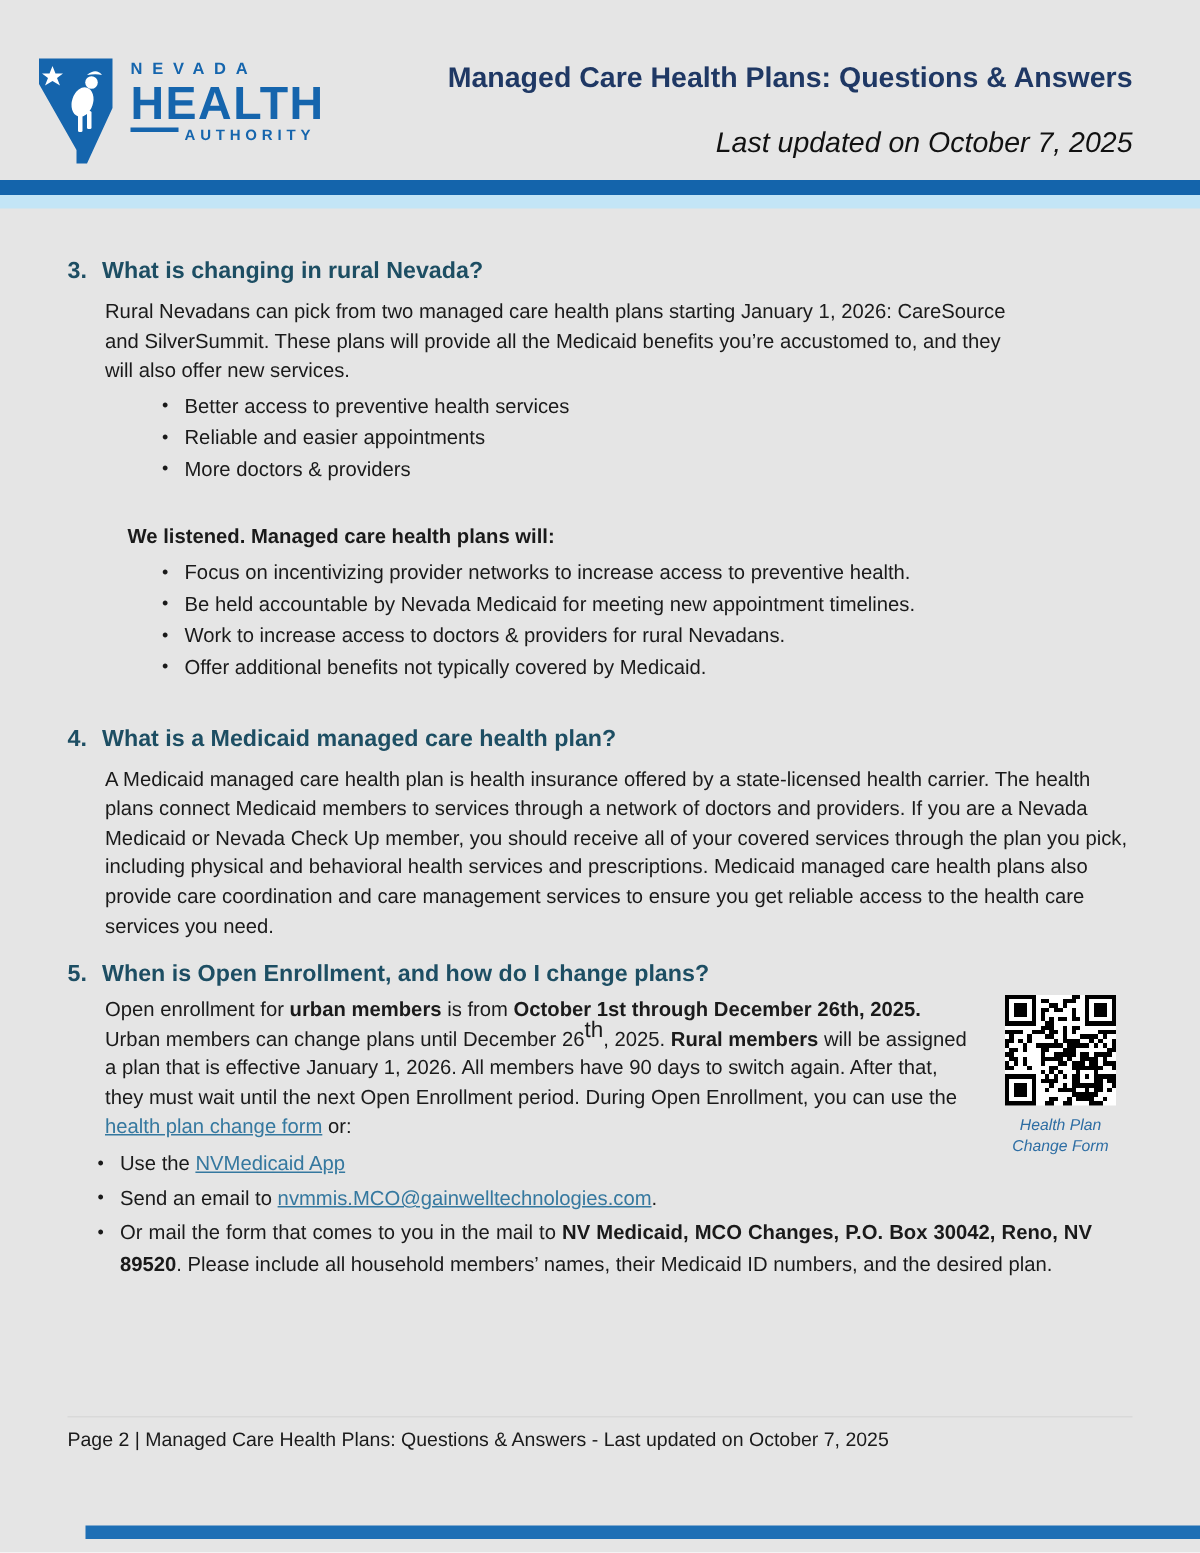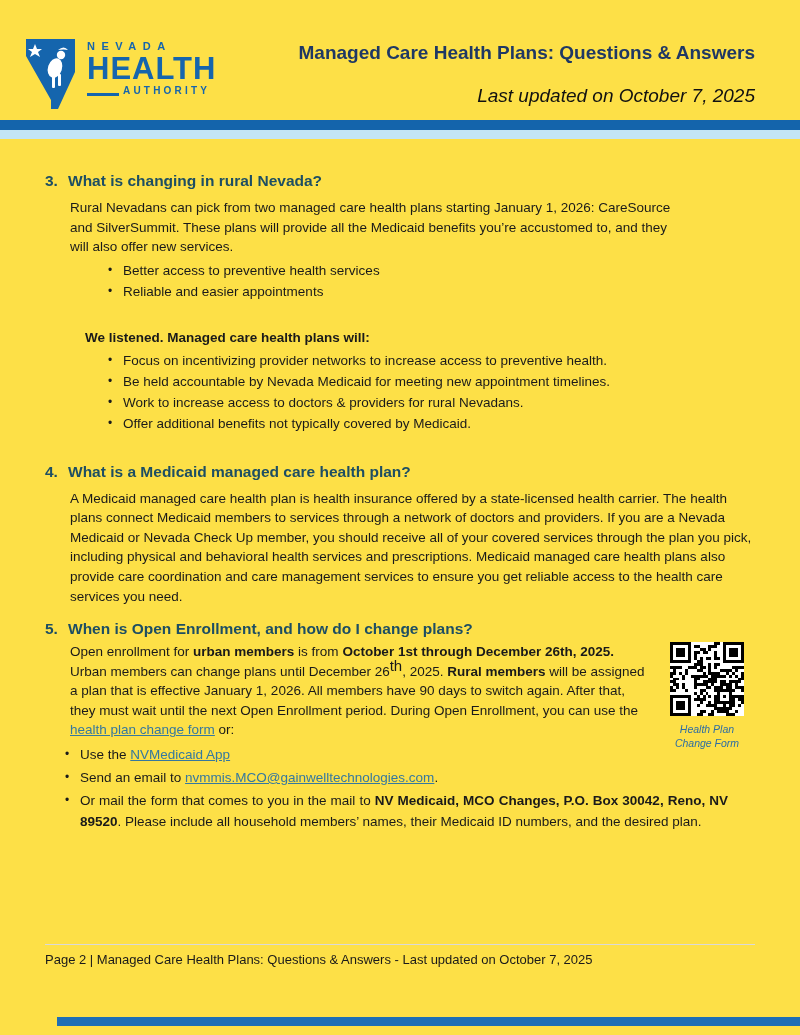--- a/index.html
+++ b/index.html
@@ -1,27 +1,27 @@
 <!DOCTYPE html>
 <html><head>
 <meta charset="utf-8">
 <style>
   * { margin:0; padding:0; box-sizing:border-box; }
   html,body { background:#ffffff; }
   body { font-family:"Liberation Sans","DejaVu Sans",sans-serif; color:#1a1a1a; }
-  .page { position:relative; width:800px; height:1035px; background:#fde047; overflow:hidden; margin:0 auto; }
+  .page { position:relative; width:800px; height:1035px; background:#e5e5e5; overflow:hidden; margin:0 auto; }
 
   
   .logo-wrap { position:absolute; top:38px; left:25px; width:200px; }
   .logo-row { display:flex; align-items:flex-start; }
   .logo-state { width:58px; height:72px; flex:0 0 auto; }
   .logo-text { margin-left:4px; color:#1565AD; }
   .logo-nevada { font-size:11px; font-weight:bold; letter-spacing:6.5px; color:#1565AD; margin-top:2px; }
   .logo-health { font-size:31px; font-weight:bold; letter-spacing:1px; color:#1565AD; line-height:1.0; margin-top:1px; }
-  .logo-auth-row { display:flex; align-items:flex-end; margin-top:1px; }
+  .logo-auth-row { display:flex; align-items:flex-start; margin-top:1px; }
   .logo-auth-line { width:32px; height:3px; background:#1565AD; margin-right:4px; }
   .logo-authority { font-size:10px; font-weight:bold; letter-spacing:3.2px; color:#1565AD; }
   .logo-sub { margin-top:11px; text-align:center; width:150px; font-size:10px; font-weight:bold; color:#1b6cb5; }
 
   .title-block { position:absolute; top:42px; right:45px; text-align:right; }
   .doc-title { font-size:19px; font-weight:bold; color:#1F3864; }
   .doc-updated { font-size:19px; font-style:italic; color:#111; margin-top:21px; }
 
   .bar-dark  { position:absolute; top:120px; left:0; width:800px; height:10px; background:#1464AB; }
   .bar-light { position:absolute; top:130px; left:0; width:800px; height:9px;  background:#C3E5F6; }
@@ -107,20 +107,21 @@
       <div class="sec-head">
         <span class="sec-num">3.</span>
         <span>What is changing in rural Nevada?</span>
       </div>
       <div class="body-text para w600">Rural Nevadans can pick from two managed care health plans starting January 1, 2026: CareSource and SilverSummit. These plans will provide all the Medicaid benefits you’re accustomed to, and they will also offer new services.</div>
 
       <div class="group">
         <ul class="blist">
           <li>Better access to preventive health services</li>
           <li>Reliable and easier appointments</li>
+          <li>More doctors &amp; providers</li>
         </ul>
       </div>
 
       <div class="group">
         <div class="group-label body-text mt26">We listened. Managed care health plans will:</div>
         <ul class="blist">
           <li>Focus on incentivizing provider networks to increase access to preventive health.</li>
           <li>Be held accountable by Nevada Medicaid for meeting new appointment timelines.</li>
           <li>Work to increase access to doctors &amp; providers for rural Nevadans.</li>
           <li>Offer additional benefits not typically covered by Medicaid.</li>

